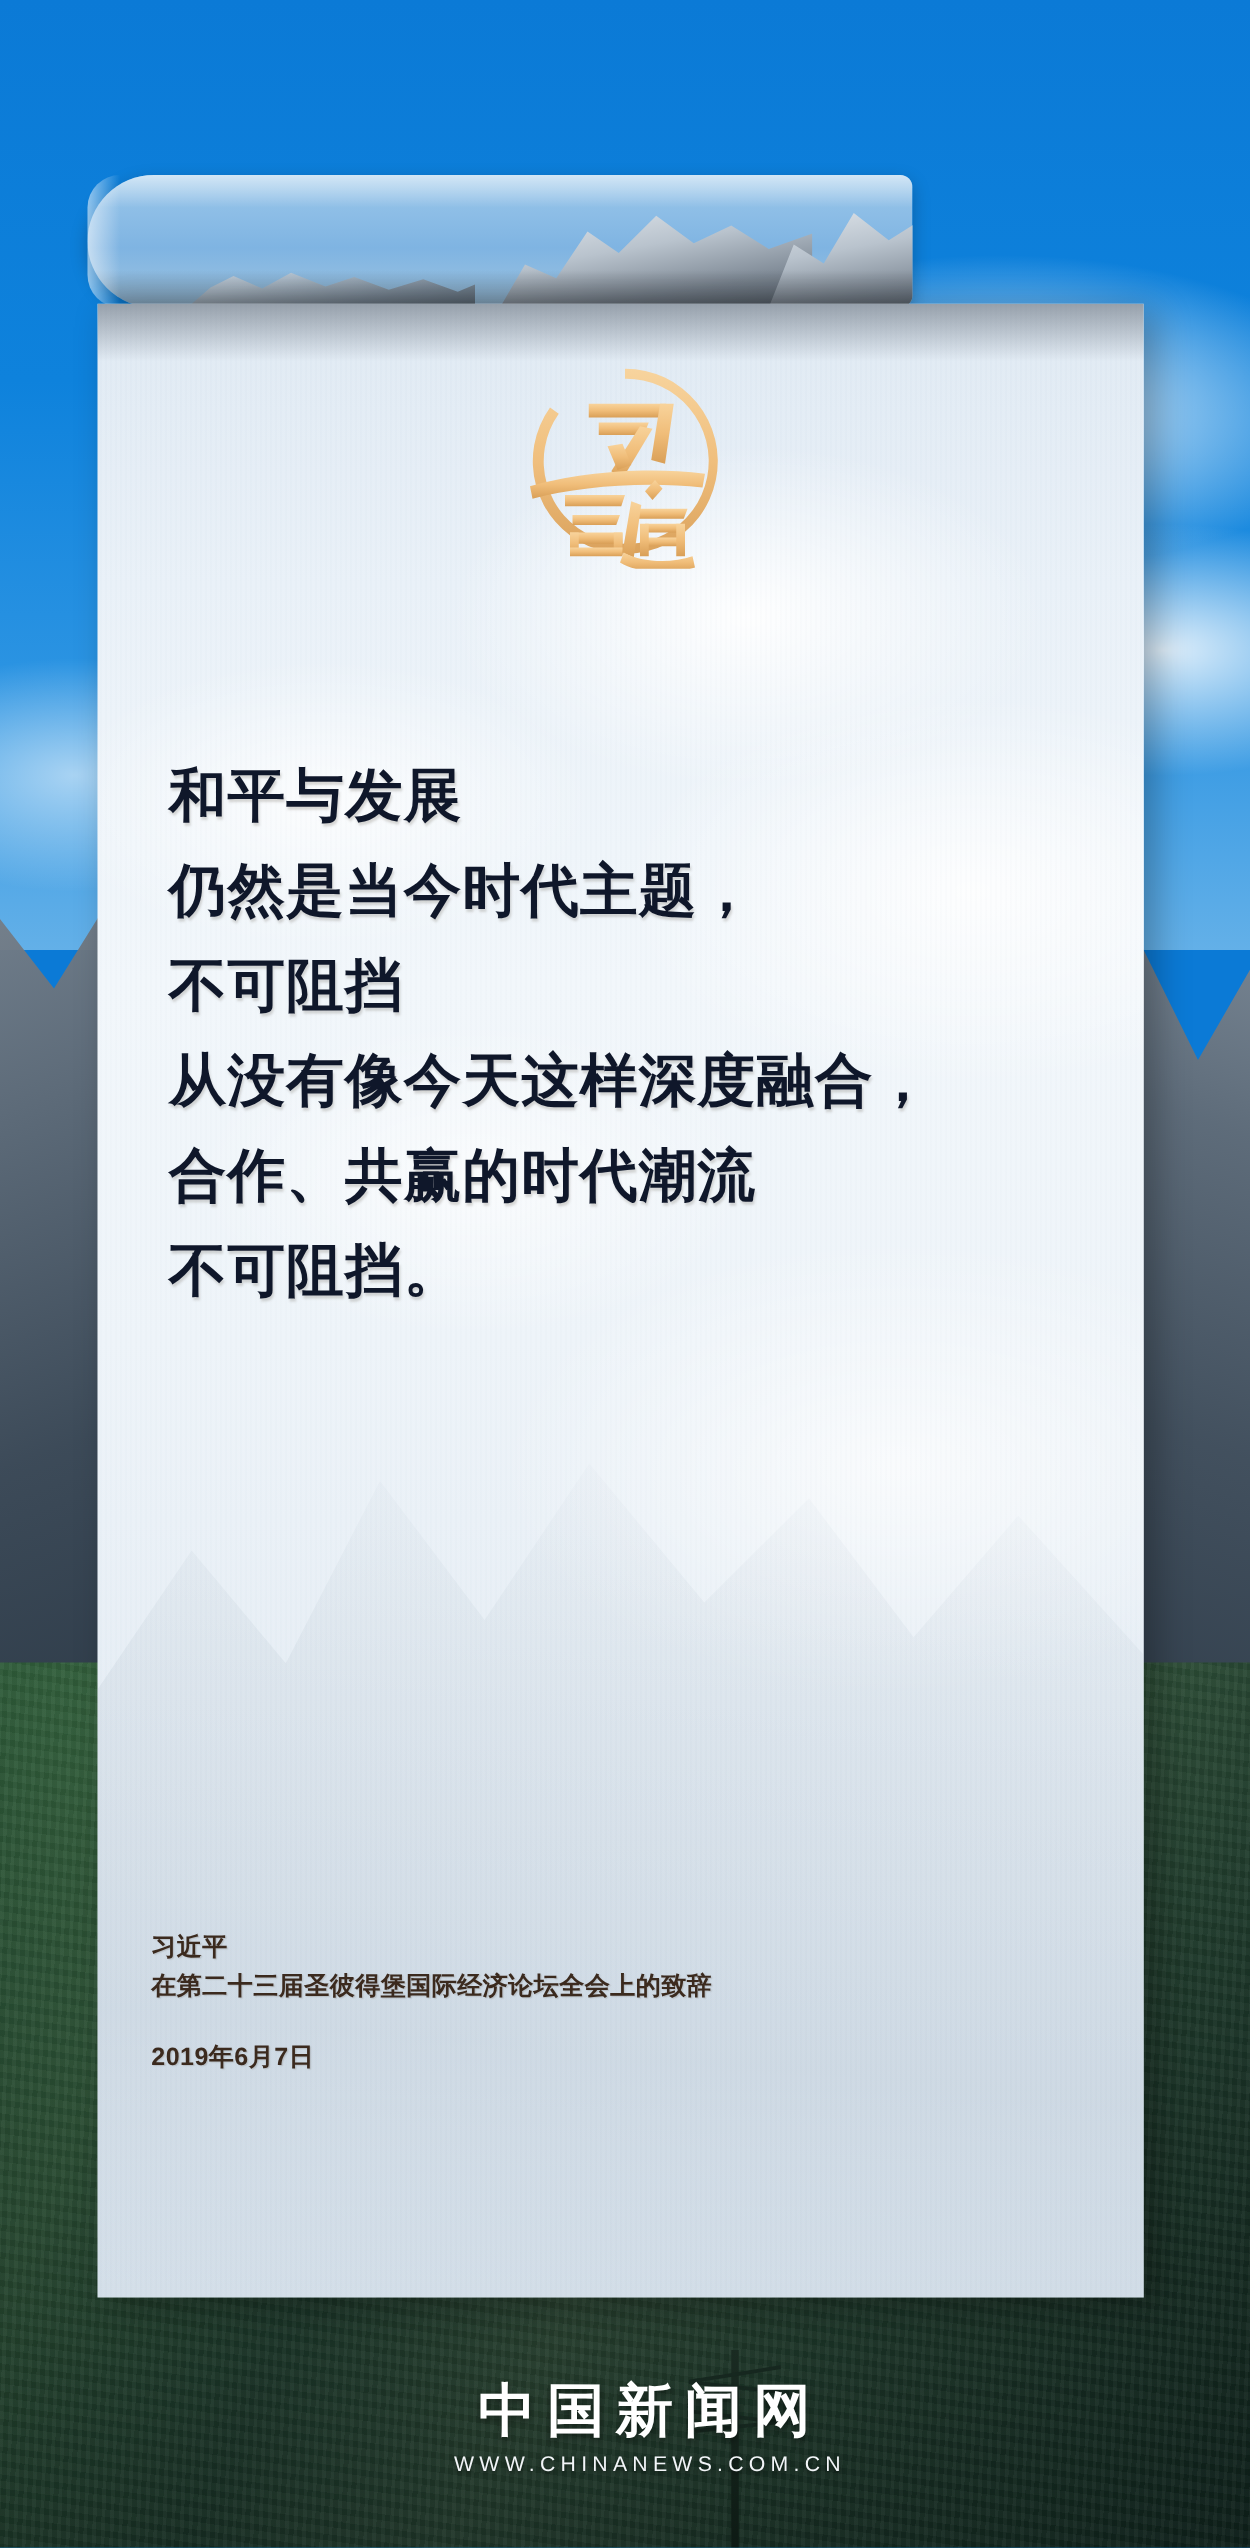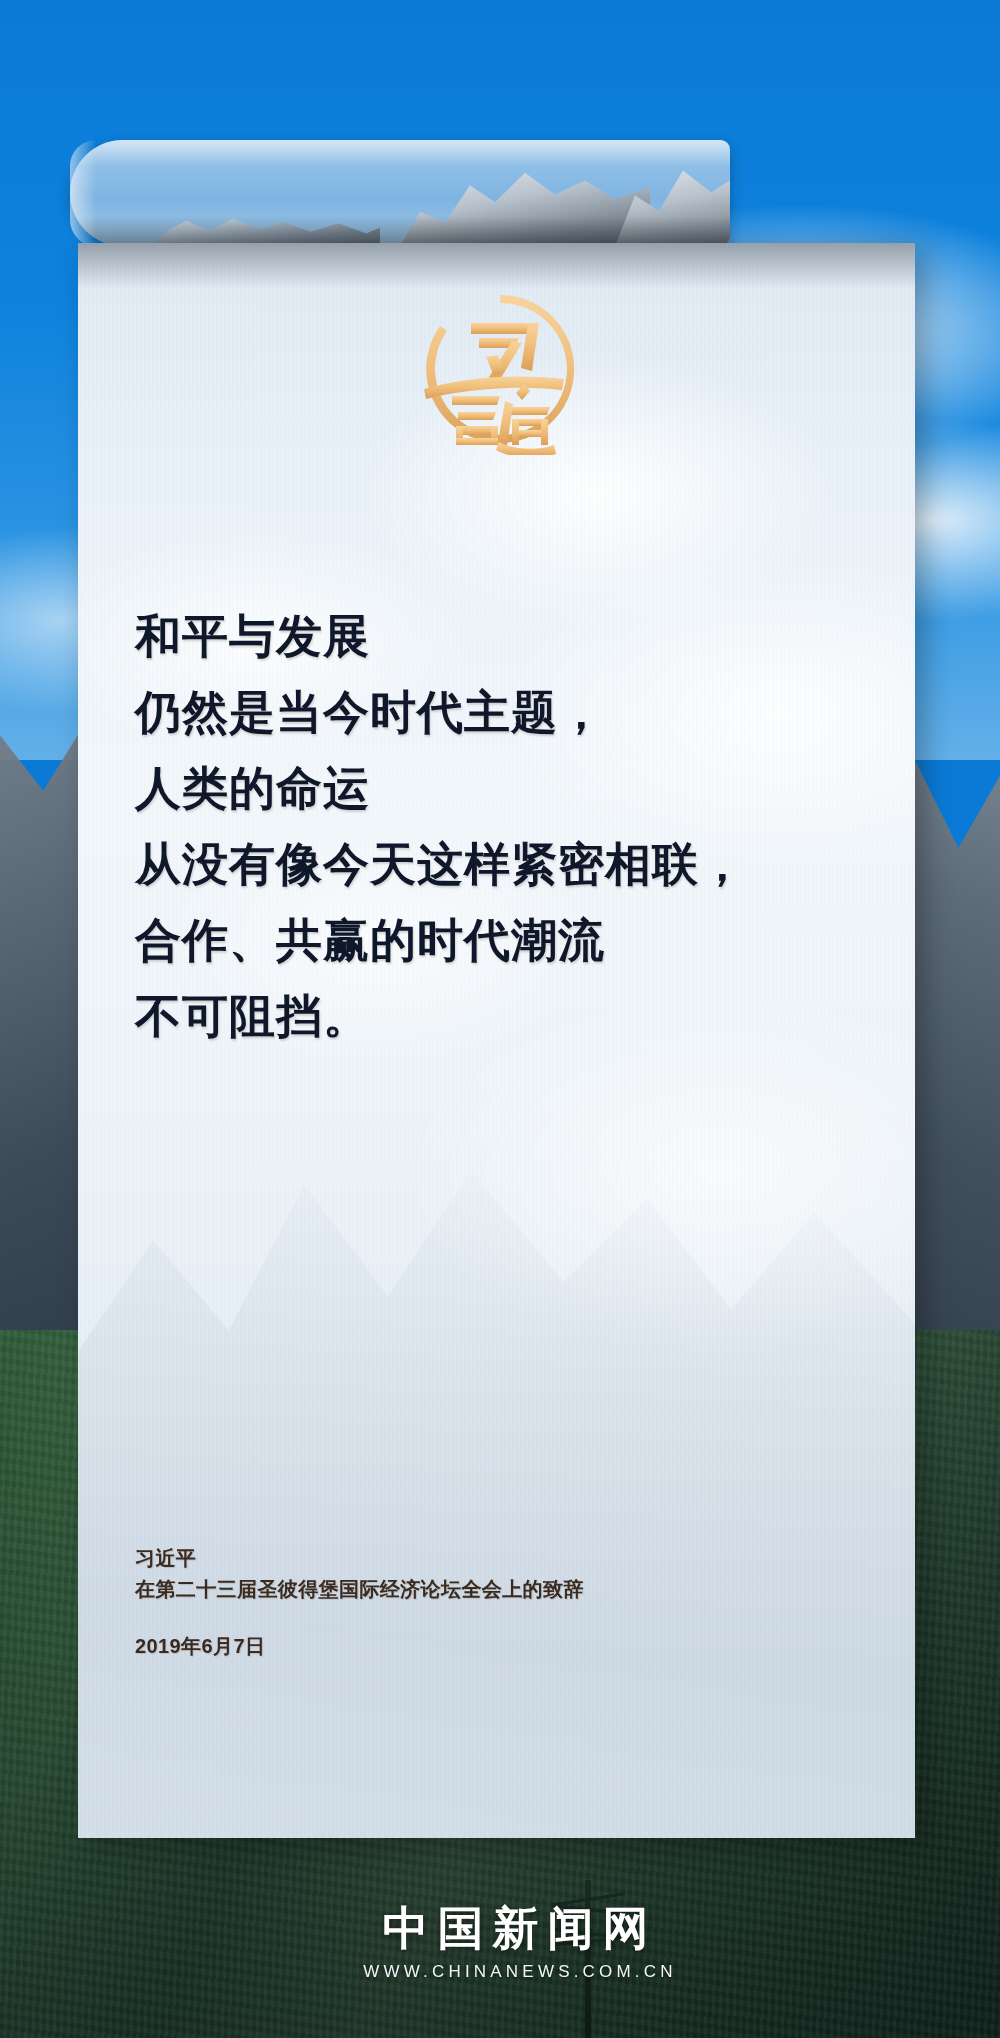--- a/index.html
+++ b/index.html
@@ -155,21 +155,21 @@
     color:#0f172a;
     font-size:46px;
     line-height:76px;
     font-weight:700;
     letter-spacing:1px;
     white-space:nowrap;
     text-shadow:1px 2px 2px rgba(90,80,70,.22);
   }
 
   
-  .attrib{position:absolute;left:135px;top:1543px;width:680px;}
+  .attrib{position:absolute;left:121px;top:1543px;width:680px;}
   .at-line{
     color:#3b2a1e;font-weight:700;font-size:20px;line-height:31px;
     letter-spacing:.4px;white-space:nowrap;
     text-shadow:1px 1px 1px rgba(90,80,70,.2);
   }
   .at-gap{height:26px;}
 
   
   .brand{position:absolute;left:0;top:1902px;width:1000px;text-align:center;margin-left:20px;}
   .brand-cn{
@@ -254,22 +254,22 @@
         <path d="M133 136 h7 v26 h-7 z"></path>
         <path d="M97 118 l8 3 -6 42 -9 -4 z"></path>
         <path d="M91 159 c14 8 38 9 55 3 l2 9 c-19 6 -45 5 -60 -4 z"></path>
       </g>
     </svg>
   </div>
 
   <div class="quote">
     <div class="q-line">和平与发展</div>
     <div class="q-line">仍然是当今时代主题，</div>
-    <div class="q-line">人类的命运</div>
-    <div class="q-line">从没有像今天这样紧密相联，</div>
+    <div class="q-line">不可阻挡</div>
+    <div class="q-line">从没有像今天这样深度融合，</div>
     <div class="q-line">合作、共赢的时代潮流</div>
     <div class="q-line">不可阻挡。</div>
   </div>
 
   <div class="attrib">
     <div class="at-line">习近平</div>
     <div class="at-line">在第二十三届圣彼得堡国际经济论坛全会上的致辞</div>
     <div class="at-gap"></div>
     <div class="at-line">2019年6月7日</div>
   </div>

